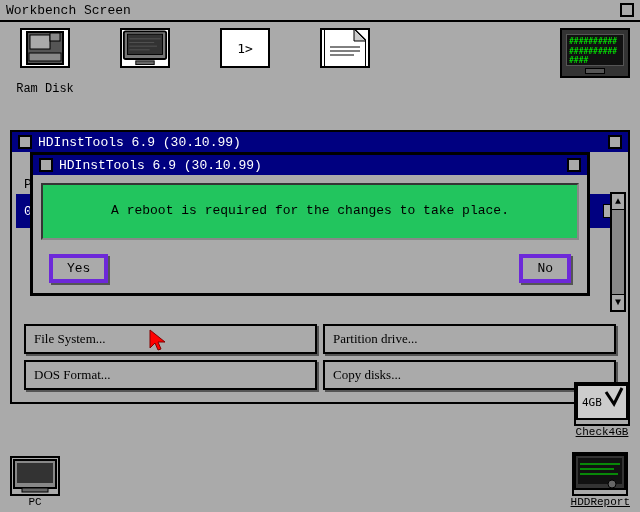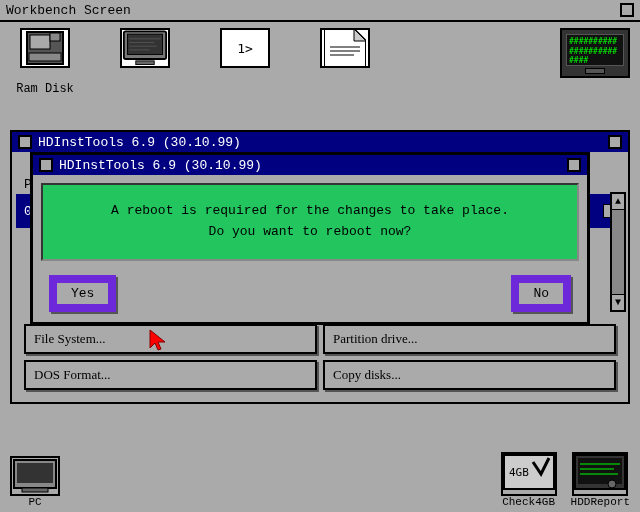--- a/index.html
+++ b/index.html
@@ -181,21 +181,21 @@
       line-height: 1.6;
     }
     .dialog-buttons {
       display: flex;
       flex-direction: row;
       justify-content: space-between;
       padding: 6px 16px 10px;
     }
     .amiga-btn {
       background: #aaaaaa;
-      border: 8px solid #6d28d9;
+      border: 4px solid #6d28d9;
       padding: 3px 14px;
       font-size: 13px;
       font-family: 'Courier New', Courier, monospace;
       cursor: pointer;
       box-shadow: 2px 2px 0 #555;
     }
 
     
     .bottom-buttons {
       display: grid;
@@ -271,23 +271,24 @@
       margin-top: 0;
       text-align: center;
     }
 
     
     .right-bottom-icons {
       position: absolute;
       bottom: 4px;
       right: 10px;
       display: flex;
-      flex-direction: row;
+      flex-direction: column;
       gap: 14px;
       align-items: flex-end;
+      text-decoration: underline;
     }
 
     .cursor-shape {
       position: absolute;
       z-index: 100;
       pointer-events: none;
     }
   </style>
 </head>
 <body>
@@ -418,21 +419,20 @@
     <div class="dialog-titlebar">
       <div style="display:flex;align-items:center;gap:6px;">
         <div class="win-close-btn"></div>
         <span>HDInstTools 6.9 (30.10.99)</span>
       </div>
       <div class="win-zoom-btn"></div>
     </div>
 
     <div class="dialog-body">
       <div>A reboot is required for the changes to take place.</div>
-      <div>Do you want to reboot now?</div>
     </div>
 
     <div class="dialog-buttons">
       <button class="amiga-btn">Yes</button>
       <button class="amiga-btn">No</button>
     </div>
   </div>
 
   <div class="cursor-shape" style="left:148px;top:306px;">
     <svg width="20" height="24" viewBox="0 0 20 24">

